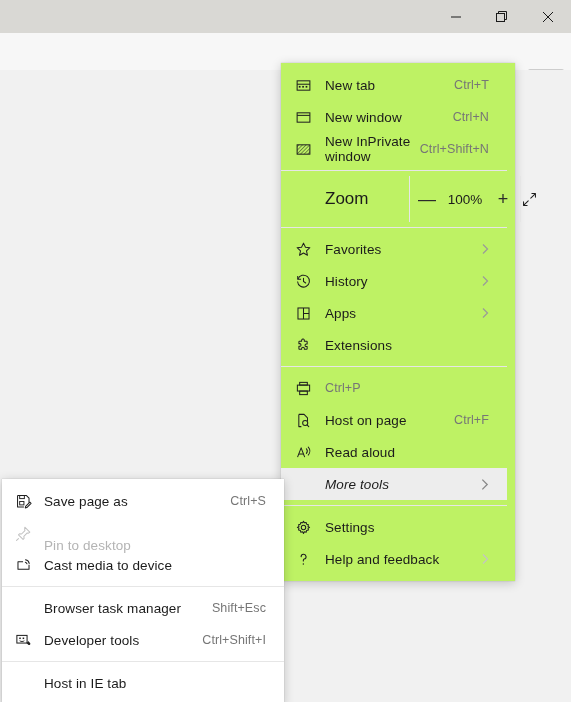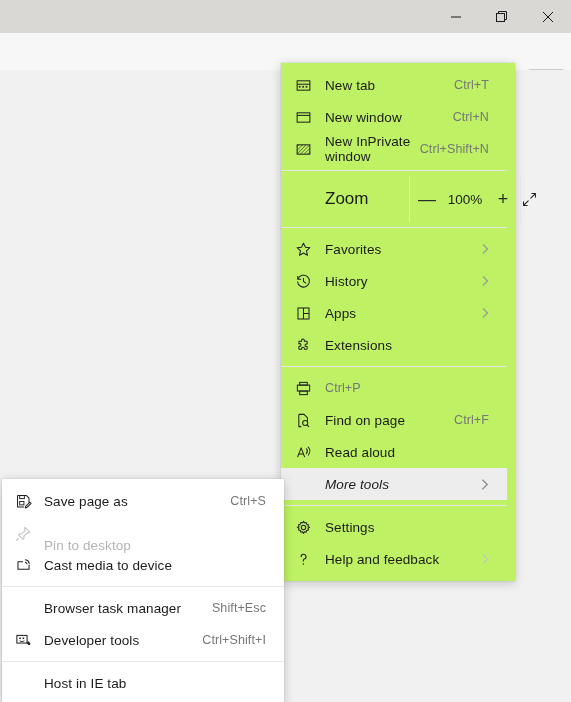--- a/index.html
+++ b/index.html
@@ -292,21 +292,21 @@
 
   <div class="mi">
     <div class="ic">
       <svg width="17" height="17" viewBox="0 0 20 20">
         <path d="M4.5 2.8h6.2l4 4v4" fill="none" stroke="#1f1f1f" stroke-width="1.2" stroke-linejoin="round"></path>
         <path d="M4.5 2.8v14.4h3" fill="none" stroke="#1f1f1f" stroke-width="1.2" stroke-linejoin="round"></path>
         <circle cx="12" cy="13" r="3" fill="none" stroke="#1f1f1f" stroke-width="1.2"></circle>
         <path d="M14.2 15.2l2 2" stroke="#1f1f1f" stroke-width="1.2" stroke-linecap="round"></path>
       </svg>
     </div>
-    <div class="lbl">Find on page</div>
+    <div class="lbl">Host on page</div>
     <div class="acc">Ctrl+F</div>
   </div>
 
   <div class="mi">
     <div class="ic">
       <svg width="17" height="17" viewBox="0 0 20 20">
         <path d="M3 15.5L7.2 4.5l4.2 11" fill="none" stroke="#1f1f1f" stroke-width="1.2" stroke-linejoin="round"></path>
         <path d="M4.6 11.8h5.2" stroke="#1f1f1f" stroke-width="1.2"></path>
         <path d="M13.4 5.6a4.2 4.2 0 0 1 0 5.4" fill="none" stroke="#1f1f1f" stroke-width="1.2" stroke-linecap="round"></path>
         <path d="M15.6 3.6a7 7 0 0 1 0 9.4" fill="none" stroke="#1f1f1f" stroke-width="1.2" stroke-linecap="round"></path>

